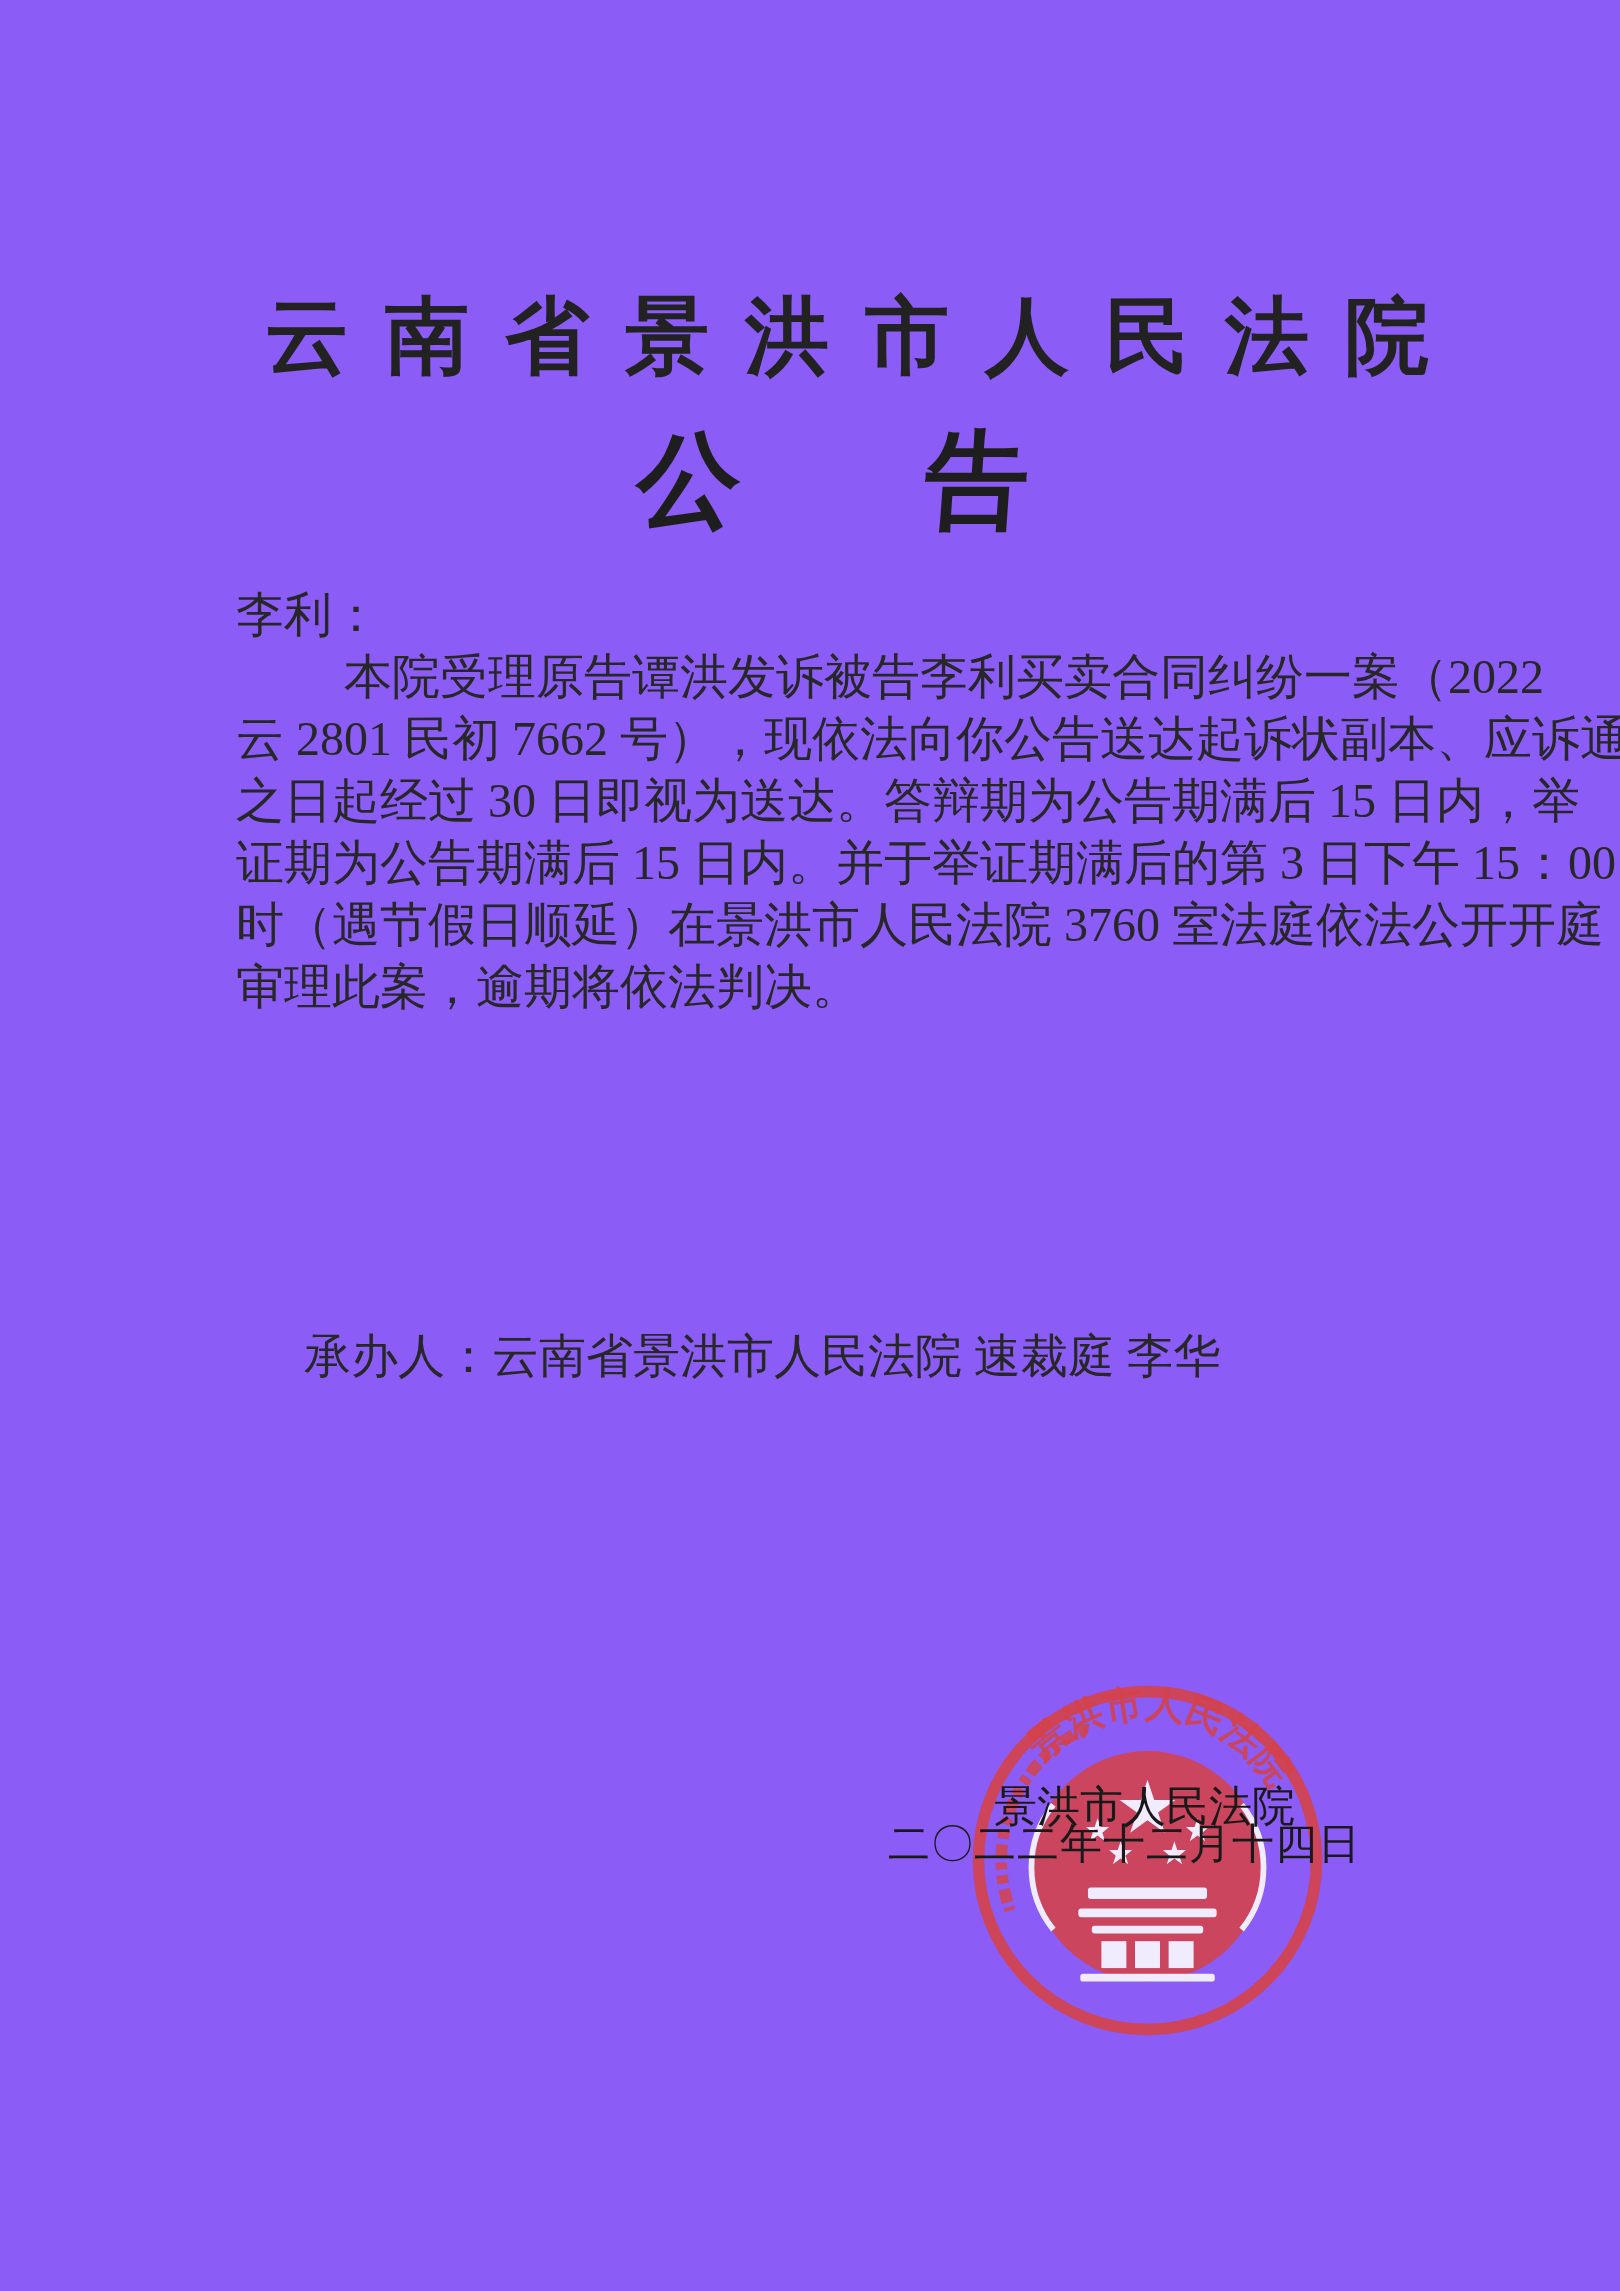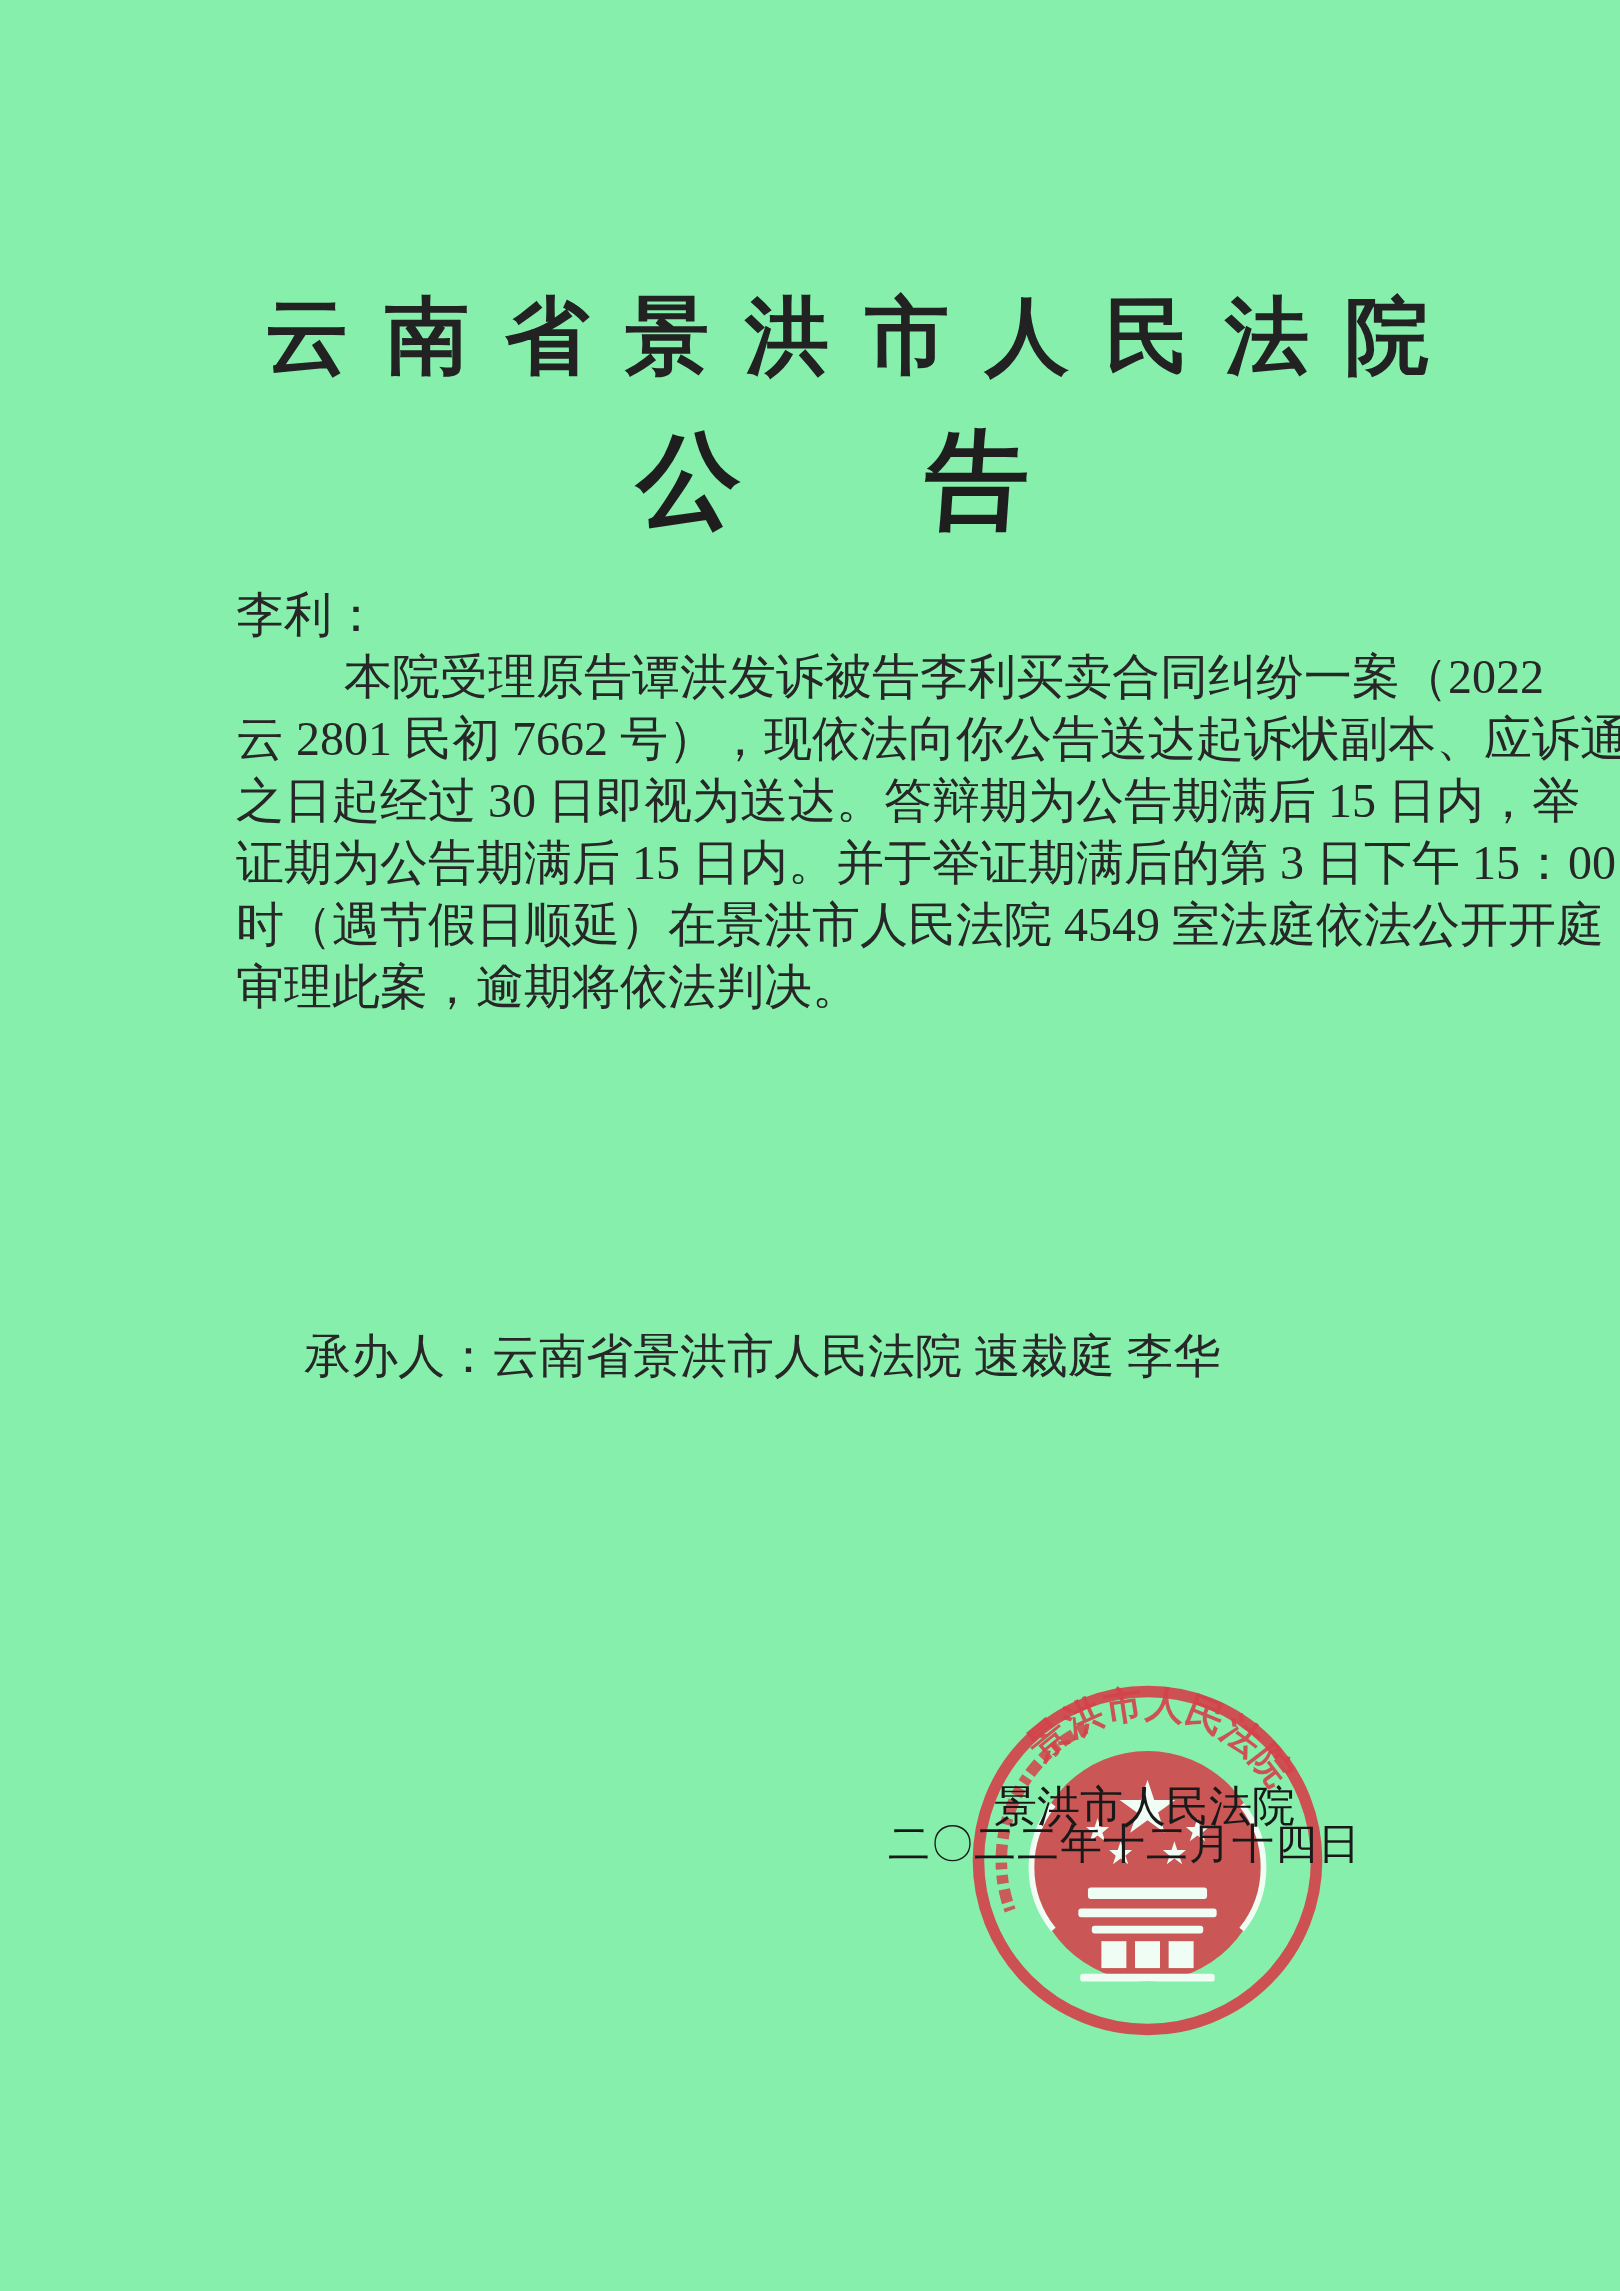--- a/index.html
+++ b/index.html
@@ -1,20 +1,20 @@
 <!DOCTYPE html>
 <html><head>
 <meta charset="utf-8">
 <style>
   html,body{margin:0;padding:0;background:#e8e8e8;}
   .page{
     position:relative;
     width:1620px;height:2292px;
     margin:0 auto;
-    background:#86efac;
+    background:#8b5cf6;
     overflow:hidden;
     font-family:"Liberation Serif","DejaVu Serif",serif;
     color:#2b2b2b;
   }
   .court-title{
     position:absolute;
     top:280px;left:265px;
     font-size:84px;
     font-weight:700;
     letter-spacing:36px;
@@ -83,21 +83,21 @@
   <div class="court-title">云南省景洪市人民法院</div>
 
   <div class="notice-heading">公告</div>
 
   <div class="body-block">
     <div class="body-line">李利：</div>
     <div class="body-line indent">本院受理原告谭洪发诉被告李利买卖合同纠纷一案（2022</div>
     <div class="body-line">云 2801 民初 7662 号），现依法向你公告送达起诉状副本、应诉通</div>
     <div class="body-line">之日起经过 30 日即视为送达。答辩期为公告期满后 15 日内，举</div>
     <div class="body-line">证期为公告期满后 15 日内。并于举证期满后的第 3 日下午 15：00</div>
-    <div class="body-line">时（遇节假日顺延）在景洪市人民法院 4549 室法庭依法公开开庭</div>
+    <div class="body-line">时（遇节假日顺延）在景洪市人民法院 3760 室法庭依法公开开庭</div>
     <div class="body-line">审理此案，逾期将依法判决。</div>
   </div>
 
   <div class="contact-block">
     <div class="contact-line">承办人：云南省景洪市人民法院  速裁庭  李华</div>
   </div>
 
   <svg class="seal" viewBox="0 0 380 380">
 
     <circle cx="190" cy="190" r="176" fill="none" stroke="#d4424a" stroke-width="12" opacity="0.92"></circle>

